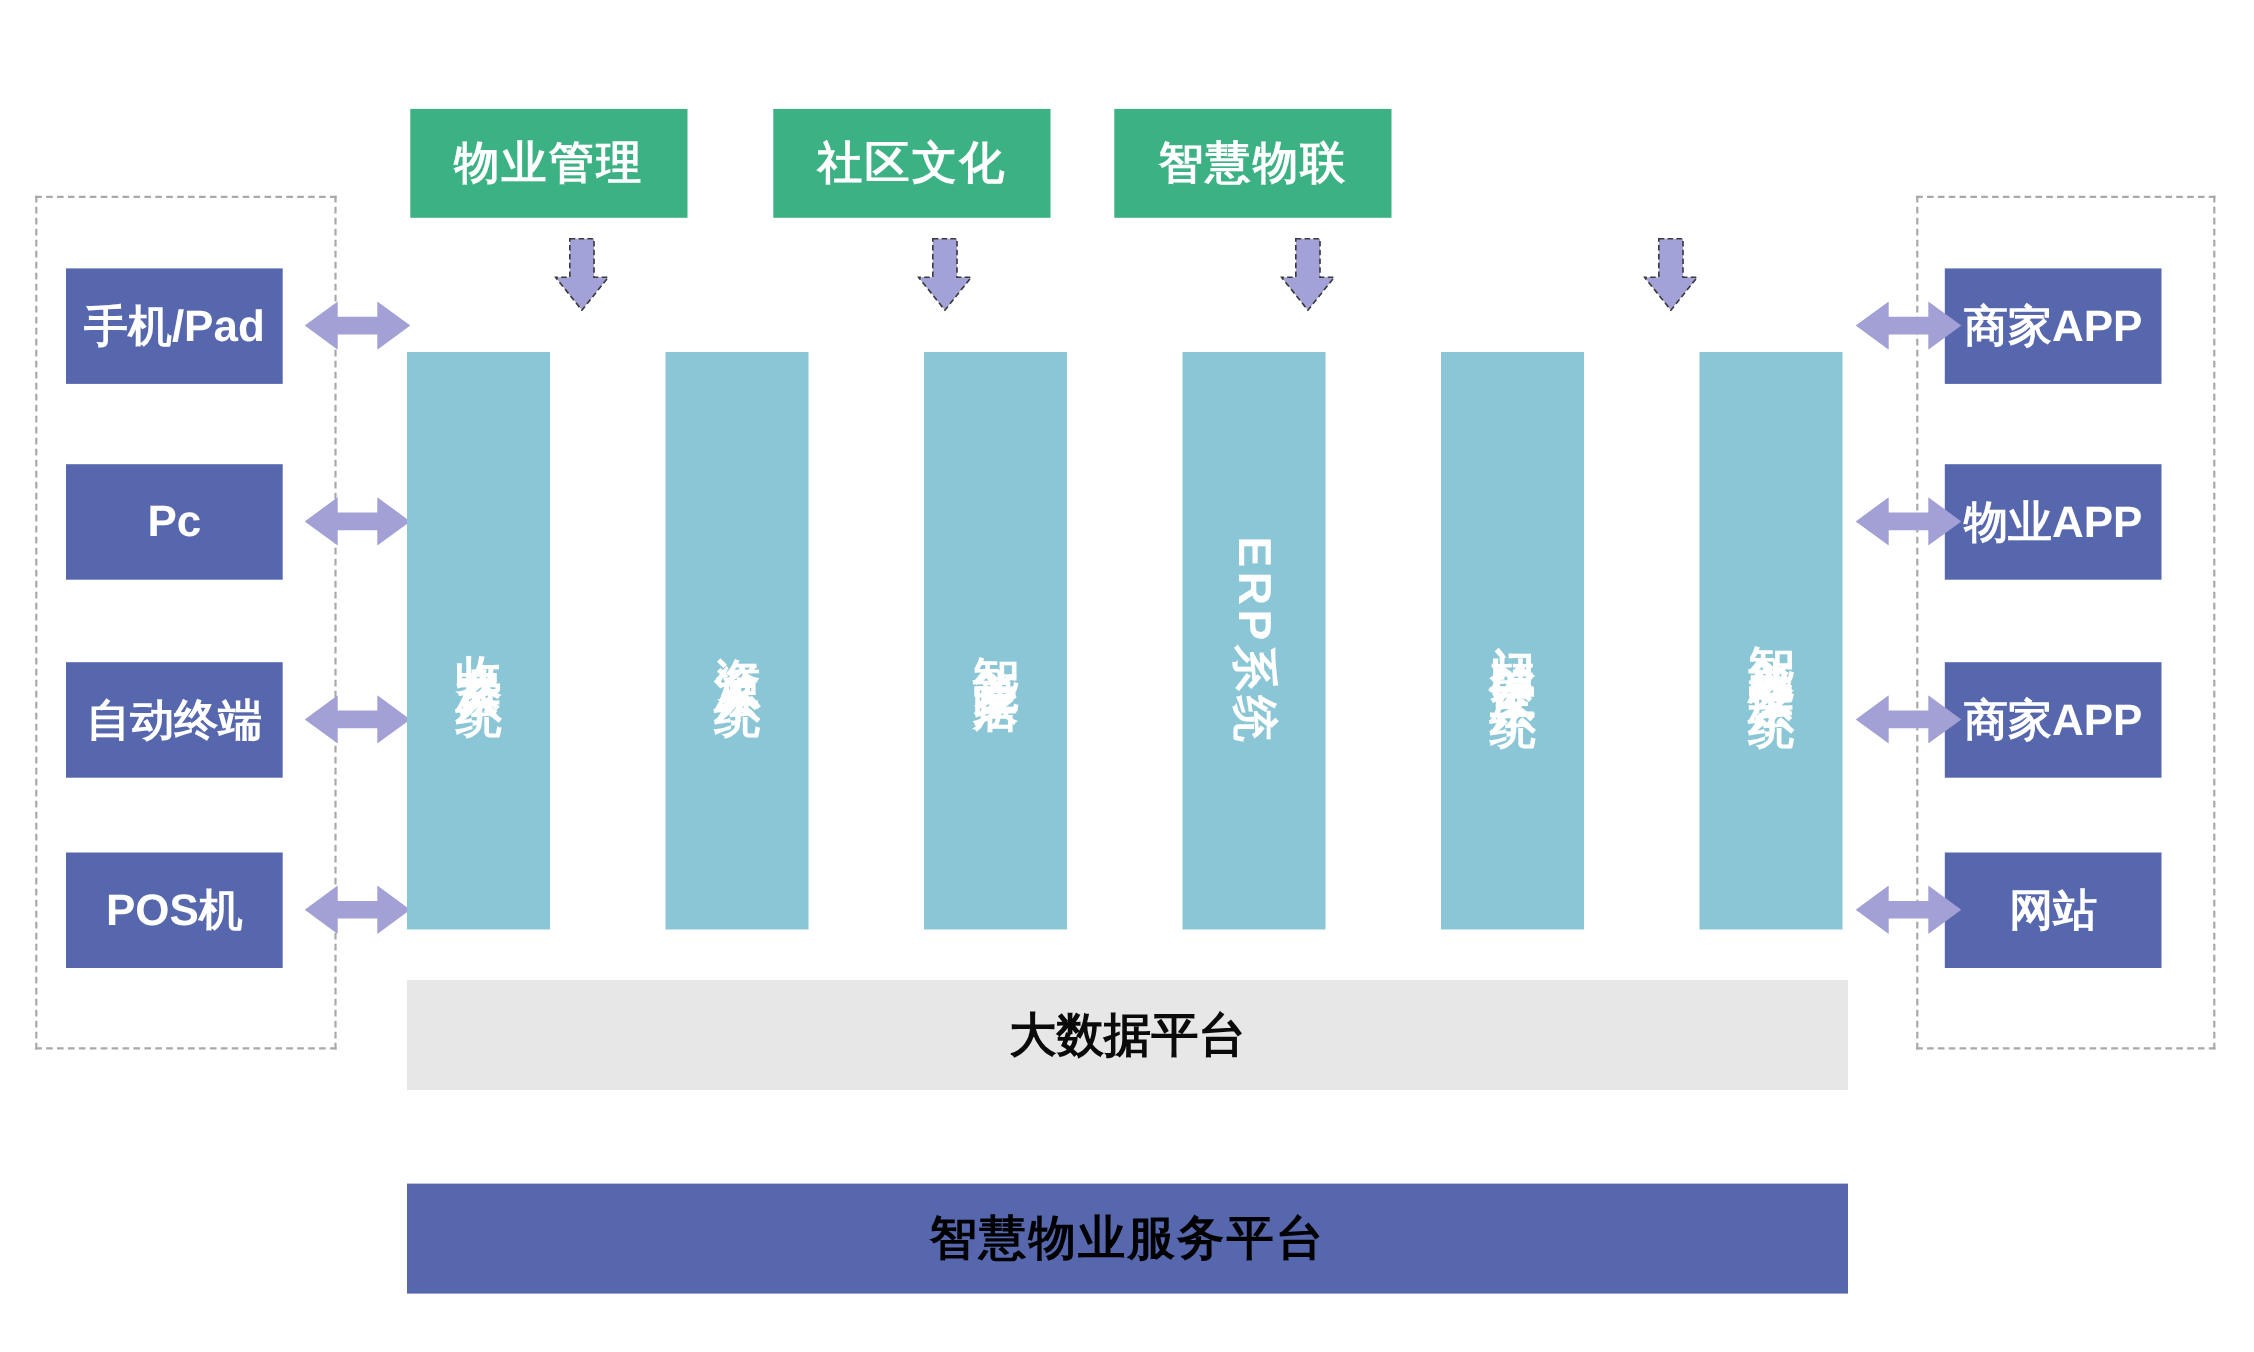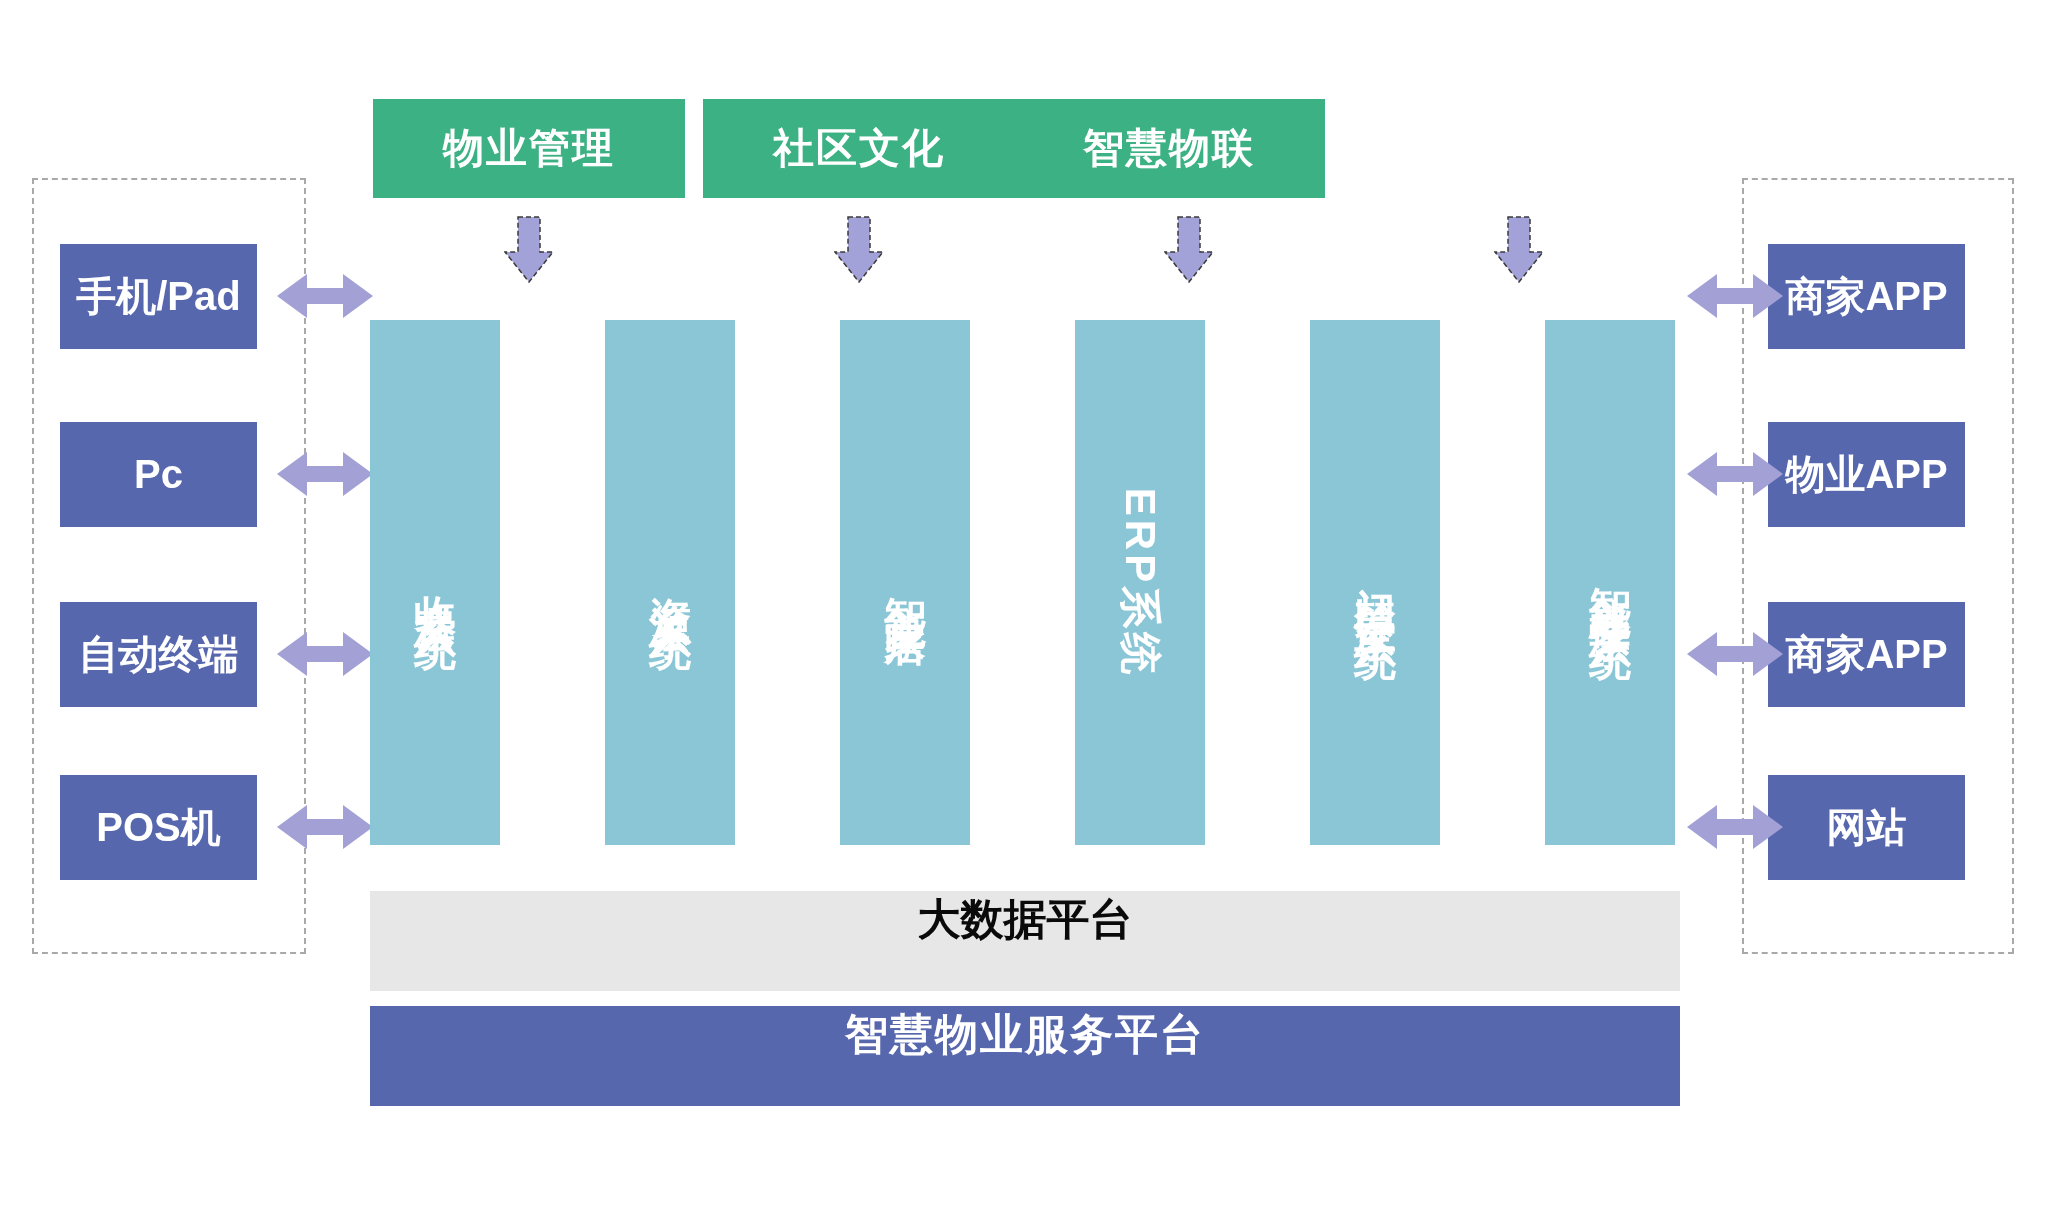--- a/index.html
+++ b/index.html
@@ -4,36 +4,36 @@
 <style>
   html,body { margin:0; padding:0; background:#ffffff; }
   body { font-family:"Liberation Sans","DejaVu Sans",sans-serif; }
   #canvas { position:relative; width:2049px; height:1229px; background:#ffffff; overflow:hidden; }
 
   .dashed-panel { position:absolute; border:2px dashed #a9a9a9; background:transparent; }
 
   .box { position:absolute; display:flex; align-items:center; justify-content:center;
          color:#ffffff; font-weight:bold; text-align:center; }
   .side-box  { background:#5767ae; width:197px; height:105px; font-size:40px; }
-  .green-box { background:#3cb183; width:312px; height:99px; top:99px; font-size:41px; letter-spacing:2px; }
+  .green-box { background:#3cb183; width:252px; height:99px; top:99px; font-size:41px; letter-spacing:2px; }
 
   .col { position:absolute; top:320px; width:130px; height:525px; background:#8ac6d6;
          display:flex; align-items:center; justify-content:center; }
   .vlabel { writing-mode:vertical-rl; text-orientation:upright; color:#ffffff;
             font-size:42px; font-weight:bold; letter-spacing:10px; line-height:1; }
   .rlabel { transform:rotate(90deg); white-space:nowrap; color:#ffffff;
             font-size:42px; font-weight:bold; letter-spacing:4px; }
 
   .harrow { position:absolute; width:96px; height:44px; }
   .darrow { position:absolute; width:50px; height:67px; top:216px; }
 
   .bar { position:absolute; left:370px; width:1310px; height:100px;
-         display:flex; align-items:flex-start; justify-content:center; font-weight:bold; font-size:43px; }
+         display:flex; align-items:center; justify-content:center; font-weight:bold; font-size:43px; }
   .bar-gray   { top:891px;  background:#e7e7e7; color:#0a0a0a; }
-  .bar-purple { top:1006px; background:#5767ae; color:#ffffff; letter-spacing:2px; }
+  .bar-purple { top:1076px; background:#5767ae; color:#000000; letter-spacing:2px; }
 </style>
 </head>
 <body>
 
 <div id="canvas">
 
   <div class="dashed-panel" style="left:32px; top:178px; width:270px; height:772px;"></div>
   <div class="dashed-panel" style="left:1742px; top:178px; width:268px; height:772px;"></div>
 
   <div class="box green-box" style="left:373px;">

